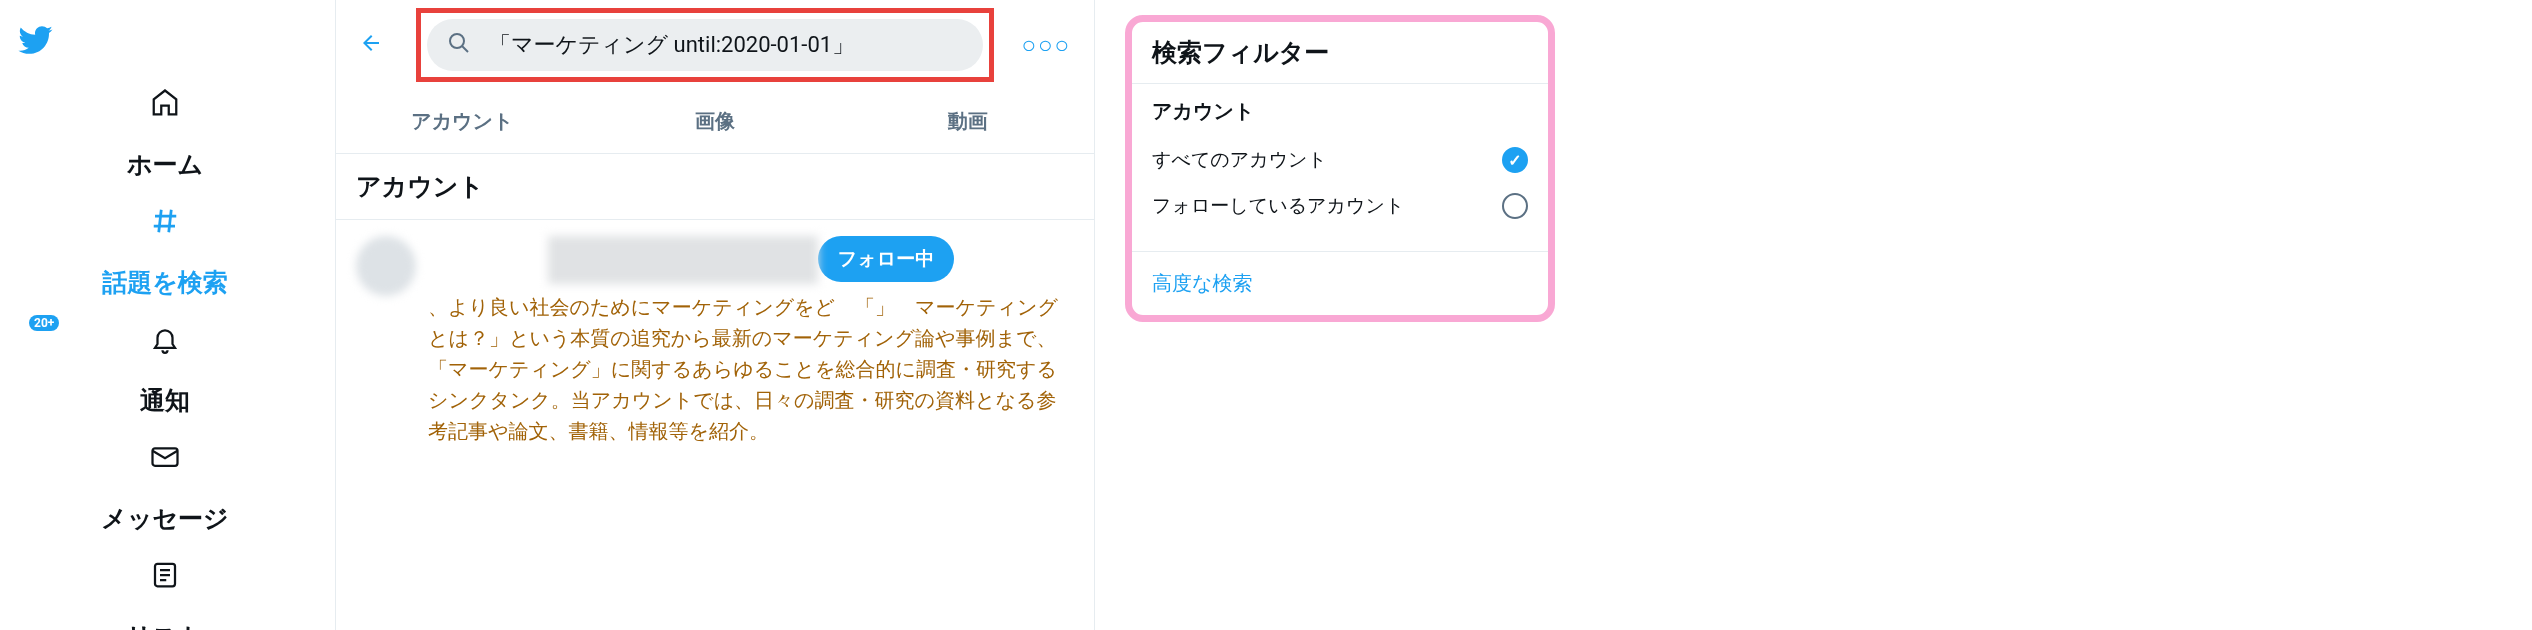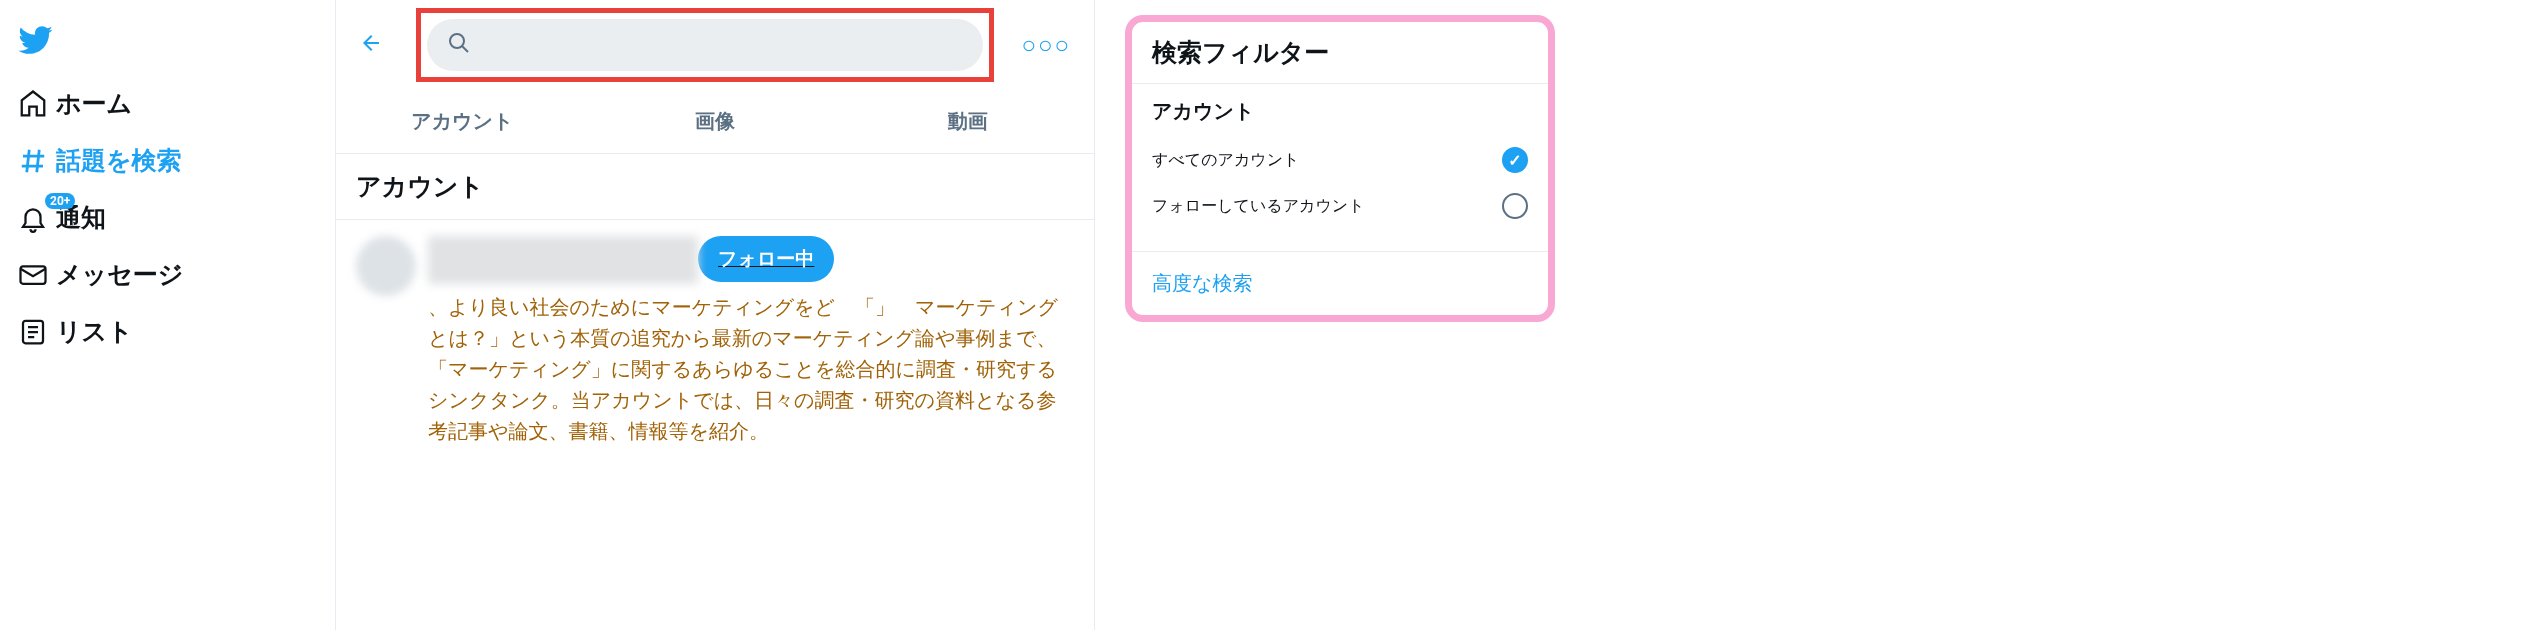--- a/index.html
+++ b/index.html
@@ -25,29 +25,30 @@
       color: #1da1f2;
     }
     .nav-item {
       display: flex;
       align-items: center;
       padding: 12px;
       border-radius: 9999px;
       cursor: pointer;
       font-size: 25px;
       font-weight: 700;
-      gap: 7px;
+      gap: 29px;
       position: relative;
+      flex-direction: column;
     }
     .nav-item.active { color: #1da1f2; text-align: right; }
     .nav-icon { width: 32px; height: 32px; display: flex; align-items: center; justify-content: center; }
     .badge {
       position: absolute;
       top: 4px;
-      left: 40px;
+      left: 24px;
       background: #1da1f2;
       color: #fff;
       font-size: 12px;
       border-radius: 9999px;
       padding: 1px 5px;
       font-weight: 700;
     }
     
     .main {
       width: 760px;
@@ -118,23 +119,22 @@
       width: 60px;
       height: 60px;
       border-radius: 50%;
       background: #dde2e6;
       flex-shrink: 0;
       filter: blur(4px);
     }
     .account-body { flex: 1; }
     .account-top {
       display: flex;
-      justify-content: flex-start;
+      justify-content: center;
       align-items: start;
-      text-decoration: underline;
     }
     .obscured {
       width: 270px;
       height: 48px;
       background: #e0e2e4;
       filter: blur(5px);
     }
     .follow-btn {
       background: #1da1f2;
       color: #fff;
@@ -173,21 +173,21 @@
     .filter-label {
       font-size: 20px;
       font-weight: 800;
       margin-bottom: 12px;
     }
     .filter-option {
       display: flex;
       justify-content: space-between;
       align-items: center;
       padding: 10px 0;
-      font-size: 16px;
+      font-size: 19px;
       text-align: center;
     }
     .radio {
       width: 26px;
       height: 26px;
       border-radius: 50%;
       border: 2px solid #5b7083;
       display: flex;
       align-items: center;
       justify-content: center;
@@ -281,20 +281,21 @@
           </svg>
       </div>
       <div class="search-box-wrapper">
         <div class="search-box">
           <span class="search-icon">
             <svg viewBox="0 0 24 24" width="24" height="24" fill="none" stroke="#5b7083" stroke-width="2">
                 <circle cx="10" cy="10" r="7"></circle>
                 <path d="M21 21l-6-6"></path>
               </svg>
           </span>
+          <span class="search-text">「マーケティング until:2020-01-01」</span>
         </div>
       </div>
       <div class="more-btn">○○○</div>
     </div>
 
     <div class="tabs">
       <div class="tab">アカウント</div>
       <div class="tab">画像</div>
       <div class="tab">動画</div>
     </div>

